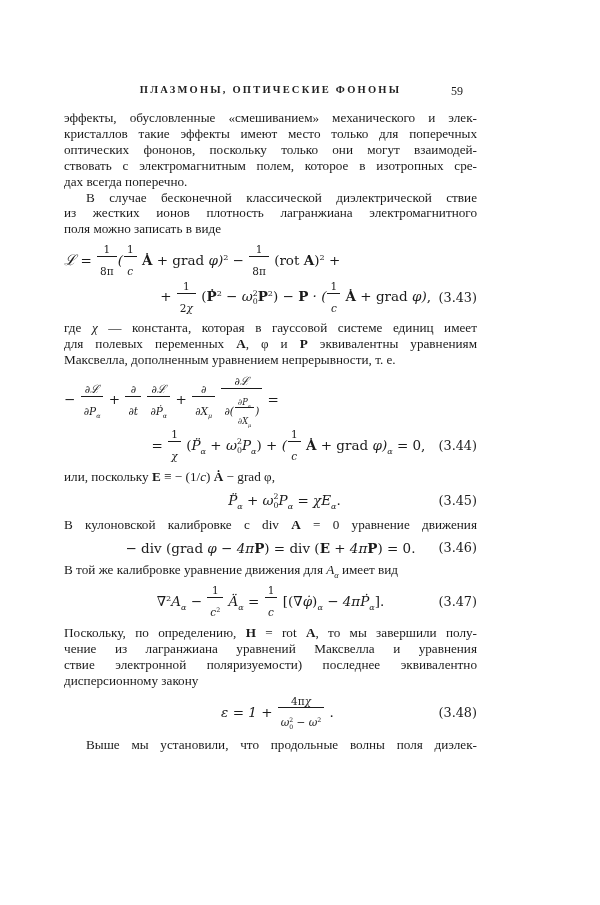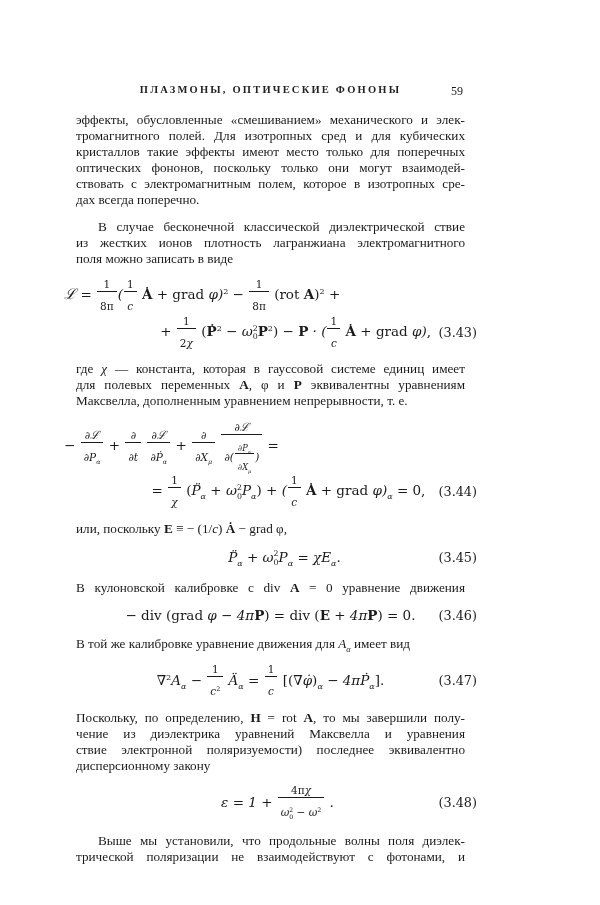--- a/index.html
+++ b/index.html
@@ -11,21 +11,21 @@
   }
   
   .pagehead{position:relative;height:16px;margin-bottom:10px;}
   .ptitle{
     text-align:center;font-size:10.5px;letter-spacing:2.2px;
     font-weight:600;color:#222;
   }
   .pnum{position:absolute;right:14px;top:0;font-size:12px;font-weight:500;}
   
   .col{font-size:13.2px;line-height:15.9px;}
-  .para{margin:12px;}
+  .para{margin:0;}
   .tline{white-space:normal;}
   .tline.just{text-align:justify;text-align-last:justify;}
   .tline.ind{padding-left:22px;}
   .r-n{font-style:normal;}
   .r-b{font-weight:bold;font-style:normal;}
   .r-i{font-style:italic;}
   .col sub{font-size:.62em;font-style:italic;line-height:0;}
   
   .eq{
     font-family:"DejaVu Serif","Liberation Serif",serif;
@@ -68,21 +68,20 @@
 
   <div class="pagehead">
     <div class="ptitle">ПЛАЗМОНЫ, ОПТИЧЕСКИЕ ФОНОНЫ</div>
     <div class="pnum">59</div>
   </div>
 
   <div class="col">
 
     <div class="para">
         <div class="tline just"><span class="r-n">эффекты, обусловленные «смешиванием» механического и элек-</span></div>
-        <div class="tline just"><span class="r-n">тромагнитного полей. Для изотропных сред и для кубических</span></div>
         <div class="tline just"><span class="r-n">кристаллов такие эффекты имеют место только для поперечных</span></div>
         <div class="tline just"><span class="r-n">оптических фононов, поскольку только они могут взаимодей-</span></div>
         <div class="tline just"><span class="r-n">ствовать с электромагнитным полем, которое в изотропных сре-</span></div>
         <div class="tline"><span class="r-n">дах всегда поперечно.</span></div>
       </div>
 
     <div class="para">
         <div class="tline just ind"><span class="r-n">В случае бесконечной классической диэлектрической ствие</span></div>
         <div class="tline just"><span class="r-n">из жестких ионов плотность лагранжиана электромагнитного</span></div>
         <div class="tline"><span class="r-n">поля можно записать в виде</span></div>
@@ -142,31 +141,30 @@
 
     <div class="eqblock eq">
       <div class="eqrow al-c">
         <span class="eqtoks"><span class="tk-txt">∇</span><sup>2</sup><span class="tk-txt">A</span><sub>α</sub><span class="tk-txt"> − </span><span class="frac"><span class="fr-n"><span class="tk-rm">1</span></span><span class="fr-d"><span class="tk-txt">c</span><sup>2</sup></span></span><span class="tk-txt"> Ä</span><sub>α</sub><span class="tk-txt"> = </span><span class="frac"><span class="fr-n"><span class="tk-rm">1</span></span><span class="fr-d"><span class="tk-txt">c</span></span></span><span class="tk-rm"> [(∇</span><span class="tk-txt">φ̇</span><span class="tk-rm">)</span><sub>α</sub><span class="tk-txt"> − 4πṖ</span><sub>α</sub><span class="tk-rm">].</span></span>
         <span class="eqnum">(3.47)</span>
       </div>
     </div>
 
     <div class="para">
         <div class="tline just"><span class="r-n">Поскольку, по определению, </span><span class="r-b">H</span><span class="r-n"> = rot </span><span class="r-b">A</span><span class="r-n">, то мы завершили полу-</span></div>
-        <div class="tline just"><span class="r-n">чение из диэлектрика уравнений Максвелла и уравнения</span></div>
+        <div class="tline just"><span class="r-n">чение из лагранжиана уравнений Максвелла и уравнения</span></div>
         <div class="tline just"><span class="r-n">ствие электронной поляризуемости) последнее эквивалентно</span></div>
         <div class="tline"><span class="r-n">дисперсионному закону</span></div>
       </div>
 
     <div class="eqblock eq">
       <div class="eqrow al-c c14">
         <span class="eqtoks"><span class="tk-txt">ε = 1 + </span><span class="frac"><span class="fr-n"><span class="tk-rm">4π</span><span class="tk-txt">χ</span></span><span class="fr-d"><span class="tk-txt">ω</span><span class="stack"><span class="st-u">2</span><span class="st-d">0</span></span><span class="tk-txt"> − ω</span><sup>2</sup></span></span><span class="tk-rm"> .</span></span>
         <span class="eqnum">(3.48)</span>
       </div>
     </div>
 
     <div class="para">
         <div class="tline just ind"><span class="r-n">Выше мы установили, что продольные волны поля диэлек-</span></div>
-        <div class="tline just"><span class="r-n">трической поляризации не взаимодействуют с фотонами, и</span></div>
       </div>
 
   </div>
 </div>
 
 </body></html>

